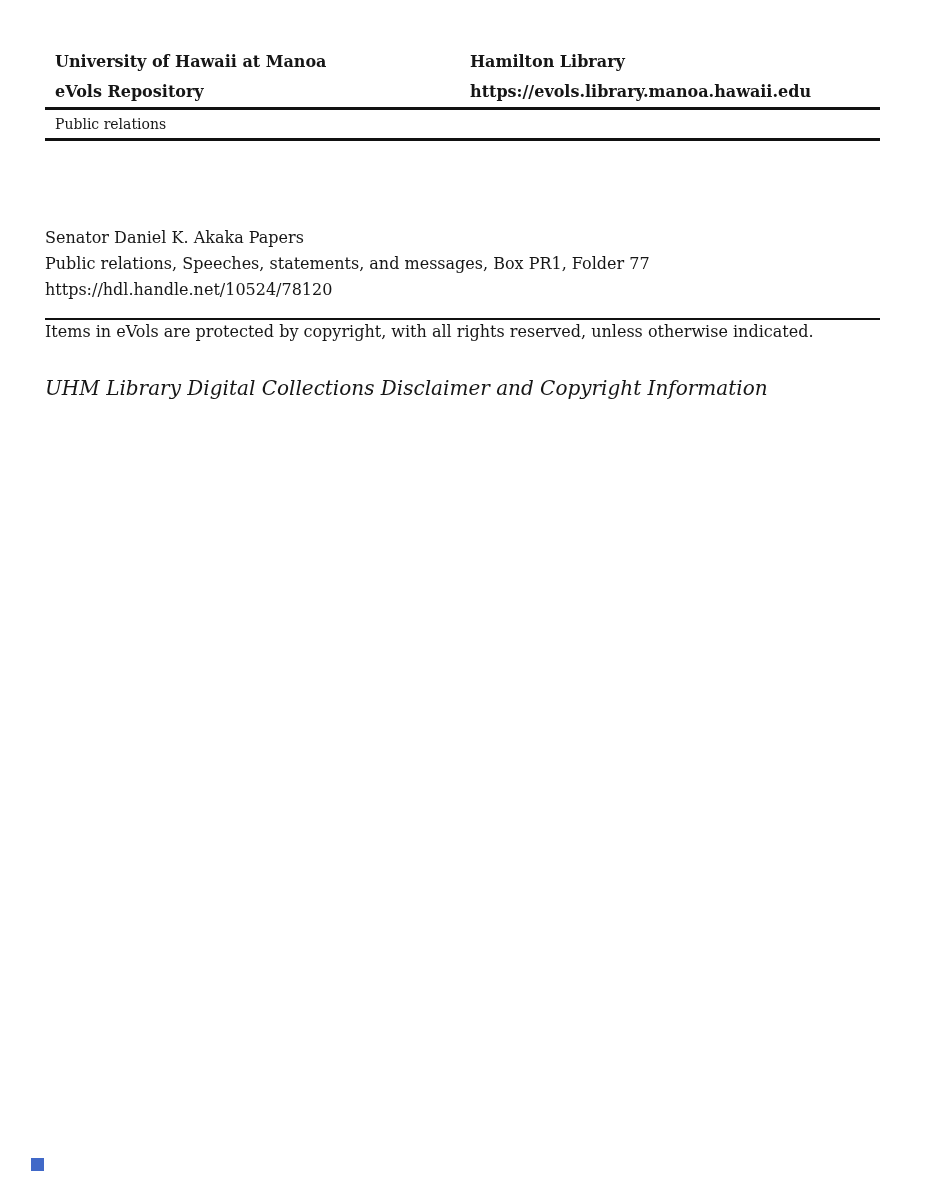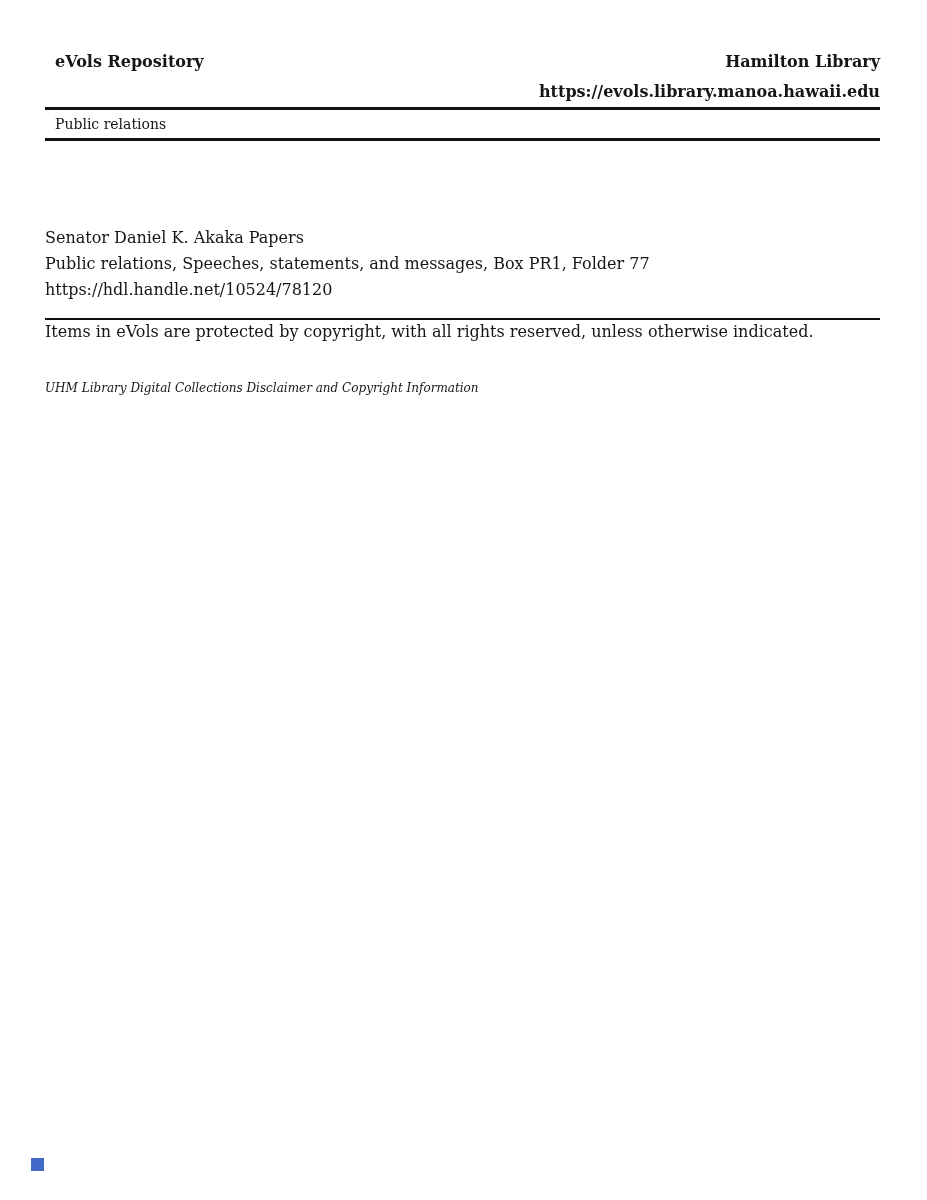--- a/index.html
+++ b/index.html
@@ -11,21 +11,21 @@
     font-family: "DejaVu Serif", "Liberation Serif", serif;
     color: #161616;
     overflow: hidden;
   }
   .content { padding: 0 47px 0 45px; }
 
   
   .hdr-main { display: flex; padding-top: 47px; font-weight: bold; font-size: 16px; }
   .hdr-main .line { line-height: 30px; }
   .hdr-col-left { width: 425px; padding-left: 10px; box-sizing: border-box; flex: 0 0 auto; }
-  .hdr-col-right { flex: 1 1 auto; text-align: right; }
+  .hdr-col-right { flex: 1 1 auto; }
   .rule { border: 0; height: 0; }
   .rule-a { border-top: 3px solid #111; }
   .rule-b { border-top: 3px solid #111; }
   .rule-c { border-top: 2px solid #111; margin-top: 15px; }
   .hdr-meta { display: flex; font-size: 14px; padding: 5px 0 4px; }
   .hdr-meta .cell { line-height: 19px; }
 
   
   h1.doc-title {
     margin: 48px 0 0 0;
@@ -35,41 +35,42 @@
     letter-spacing: -0.5px;
     color: #111;
   }
 
   
   .citation { margin-top: 84px; font-size: 16px; }
   .citation .line { line-height: 26px; }
 
   
   p.notice { margin: 0 0 0 0; font-size: 16px; line-height: 24px; }
-  p.disclaimer { margin: 32px 0 0 0; font-size: 12px; line-height: 24px; font-style: italic; }
+  p.disclaimer { margin: 32px 0 0 0; font-size: 20px; line-height: 24px; font-style: italic; }
 
   
   .marker {
     position: absolute;
     left: 31px;
     top: 1158px;
     width: 13px;
     height: 13px;
     background: #4169c8;
   }
 </style>
 </head>
 <body>
 
 <div class="page">
   <div class="content">
 
     <header>
       <div class="hdr-main">
         <div class="hdr-col-left">
+          <div class="line">University of Hawaii at Manoa</div>
           <div class="line">eVols Repository</div>
         </div>
         <div class="hdr-col-right">
           <div class="line">Hamilton Library</div>
           <div class="line">https://evols.library.manoa.hawaii.edu</div>
         </div>
       </div>
 
       <div class="rule rule-a"></div>
 

